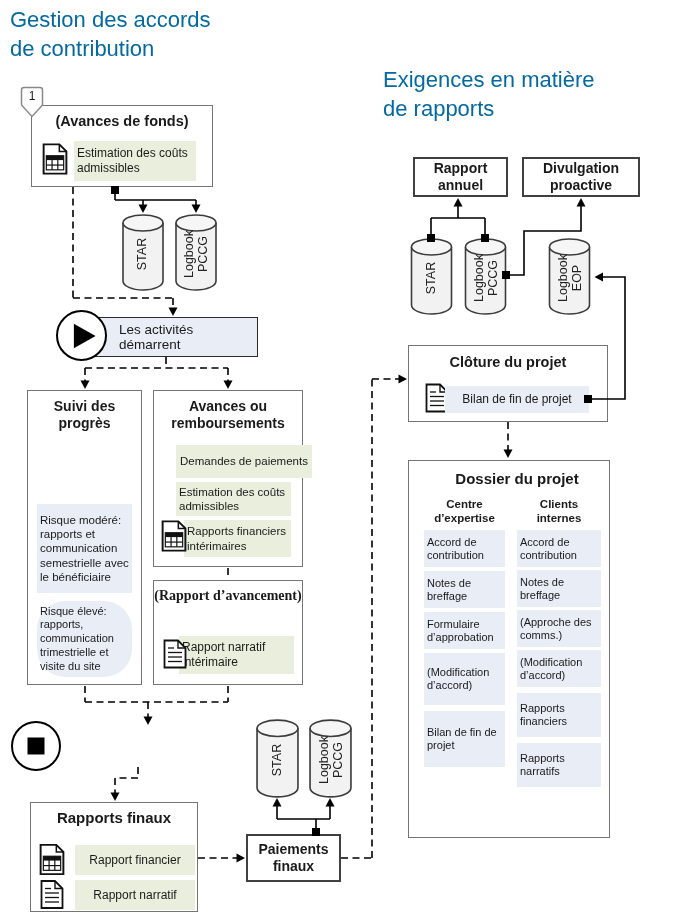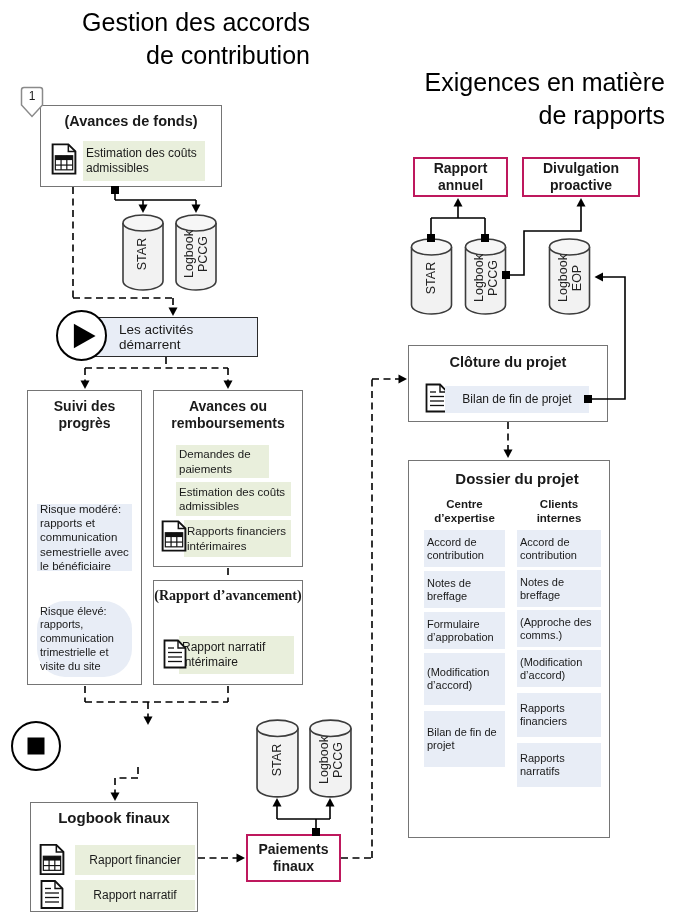--- a/index.html
+++ b/index.html
@@ -1,50 +1,50 @@
 <!DOCTYPE html>
 <html><head>
 <meta charset="utf-8">
 <style>
   html,body{margin:0;padding:0;background:#fff;}
   .canvas{position:relative;width:675px;height:914px;background:#fff;overflow:hidden;
           font-family:"Liberation Sans",sans-serif;color:#1a1a1a;}
   .abs{position:absolute;box-sizing:border-box;}
   .pre{white-space:pre-line;}
-  .big-title{font-size:25px;line-height:1.3;text-align:right;color:#000000;}
+  .big-title{font-size:22px;line-height:1.3;text-align:left;color:#0369a1;}
   .panel{background:#fff;border:1.3px solid #757575;}
   .panel-title{font-weight:bold;text-align:center;line-height:1.2;}
   .chip{display:flex;align-items:center;justify-content:center;
         line-height:1.25;padding:2px 3px;}
   .chip-green{background:#e9efdc;}
   .chip-blue{background:#e8edf6;}
   .event-bar{background:#e8edf6;border:1.6px solid #2b2b2b;display:flex;align-items:center;
              font-size:13.5px;}
   .event-circle{border-radius:50%;background:#fff;border:2.6px solid #000;
                 display:flex;align-items:center;justify-content:center;}
-  .bold-box{background:#fff;border:2px solid #be185d;font-weight:bold;font-size:14px;
+  .bold-box{background:#fff;border:2px solid #404040;font-weight:bold;font-size:14px;
             display:flex;align-items:center;justify-content:center;text-align:center;line-height:1.25;}
   .cyl-label{position:absolute;left:50%;top:52%;width:72px;transform:translate(-50%,-50%) rotate(-90deg);
              text-align:center;font-size:12.5px;line-height:1.08;white-space:pre-line;color:#222;}
   .col-header{font-weight:bold;font-size:11.5px;text-align:center;line-height:1.25;}
   .dossier-col{display:flex;flex-direction:column;}
   .dossier-col .chip{font-size:11px;line-height:1.18;}
   svg{display:block;}
 </style>
 </head>
 <body>
 
 <div class="canvas">
 
   <div class="abs big-title pre" style="left:10px;top:6px;width:300px;">Gestion des accords
 de contribution</div>
   <div class="abs big-title pre" style="left:383px;top:66px;width:282px;">Exigences en matière
 de rapports</div>
 
-  <div class="abs panel" style="left:40px;top:105px;width:182px;height:82px;">
+  <div class="abs panel" style="left:31px;top:105px;width:182px;height:82px;">
     <div class="panel-title" style="font-size:14.5px;margin-top:7px;">(Avances de fonds)</div>
     <div class="abs" style="left:10px;top:36px;width:26px;height:34px;">
       <svg viewBox="0 0 24 30" width="26" height="34">
         <path d="M1.5 1.5 H16 L22.5 8 V28.5 H1.5 Z" fill="#fff" stroke="#111" stroke-width="1.8"></path>
         <path d="M16 1.5 V8 H22.5" fill="none" stroke="#111" stroke-width="1.4"></path>
         <rect x="4" y="12" width="16" height="4" fill="#111"></rect>
         <g stroke="#111" stroke-width="1.1" fill="none">
           <rect x="4" y="12" width="16" height="13"></rect>
           <line x1="4" y1="20.6" x2="20" y2="20.6"></line>
           <line x1="9.3" y1="12" x2="9.3" y2="25"></line>
@@ -82,27 +82,27 @@
     <span>Les activités démarrent</span>
   </div>
   <div class="abs event-circle" style="left:56px;top:310px;width:51px;height:51px;">
     <svg viewBox="0 0 56 56" width="38" height="38">
         <polygon points="16,10 48,28 16,46" fill="#000"></polygon>
       </svg>
   </div>
 
   <div class="abs panel" style="left:27px;top:390px;width:115px;height:295px;">
     <div class="panel-title" style="font-size:14px;margin-top:7px;">Suivi des progrès</div>
-    <div class="abs chip chip-blue" style="left:9px;top:113px;width:95px;height:67px;font-size:11.5px;">Risque modéré: rapports et communication semestrielle avec le bénéficiaire</div>
+    <div class="abs chip chip-blue" style="left:9px;top:113px;width:95px;height:89px;font-size:11.5px;">Risque modéré: rapports et communication semestrielle avec le bénéficiaire</div>
     <div class="abs chip chip-blue" style="left:9px;top:210px;width:95px;height:76px;font-size:11px;border-radius:28px;">Risque élevé: rapports, communication trimestrielle et visite du site</div>
   </div>
 
   <div class="abs panel" style="left:153px;top:390px;width:150px;height:177px;">
     <div class="panel-title" style="font-size:14px;margin-top:7px;">Avances ou remboursements</div>
-    <div class="abs chip chip-green" style="left:22px;top:54px;width:93px;height:33px;font-size:11.5px;">Demandes de paiements</div>
+    <div class="abs chip chip-green" style="left:22px;top:54px;width:136px;height:33px;font-size:11.5px;">Demandes de paiements</div>
     <div class="abs chip chip-green" style="left:22px;top:91px;width:115px;height:34px;font-size:11.5px;">Estimation des coûts admissibles</div>
     <div class="abs chip chip-green" style="left:30px;top:129px;width:107px;height:37px;font-size:11.5px;">Rapports financiers intérimaires</div>
     <div class="abs" style="left:7px;top:128px;width:26px;height:34px;">
       <svg viewBox="0 0 24 30" width="26" height="34">
         <path d="M1.5 1.5 H16 L22.5 8 V28.5 H1.5 Z" fill="#fff" stroke="#111" stroke-width="1.8"></path>
         <path d="M16 1.5 V8 H22.5" fill="none" stroke="#111" stroke-width="1.4"></path>
         <rect x="4" y="12" width="16" height="4" fill="#111"></rect>
         <g stroke="#111" stroke-width="1.1" fill="none">
           <rect x="4" y="12" width="16" height="13"></rect>
           <line x1="4" y1="20.6" x2="20" y2="20.6"></line>
@@ -130,21 +130,21 @@
     </div>
   </div>
 
   <div class="abs event-circle" style="left:11px;top:721px;width:50px;height:50px;">
     <svg viewBox="0 0 56 56" width="34" height="34">
         <rect x="14" y="14" width="28" height="28" fill="#000"></rect>
       </svg>
   </div>
 
   <div class="abs panel" style="left:30px;top:802px;width:168px;height:110px;">
-    <div class="panel-title" style="font-size:15px;margin-top:6px;">Logbook finaux</div>
+    <div class="panel-title" style="font-size:15px;margin-top:6px;">Rapports finaux</div>
     <div class="abs" style="left:8px;top:40px;width:26px;height:33px;">
       <svg viewBox="0 0 24 30" width="26" height="33">
         <path d="M1.5 1.5 H16 L22.5 8 V28.5 H1.5 Z" fill="#fff" stroke="#111" stroke-width="1.8"></path>
         <path d="M16 1.5 V8 H22.5" fill="none" stroke="#111" stroke-width="1.4"></path>
         <rect x="4" y="12" width="16" height="4" fill="#111"></rect>
         <g stroke="#111" stroke-width="1.1" fill="none">
           <rect x="4" y="12" width="16" height="13"></rect>
           <line x1="4" y1="20.6" x2="20" y2="20.6"></line>
           <line x1="9.3" y1="12" x2="9.3" y2="25"></line>
           <line x1="14.6" y1="12" x2="14.6" y2="25"></line>

